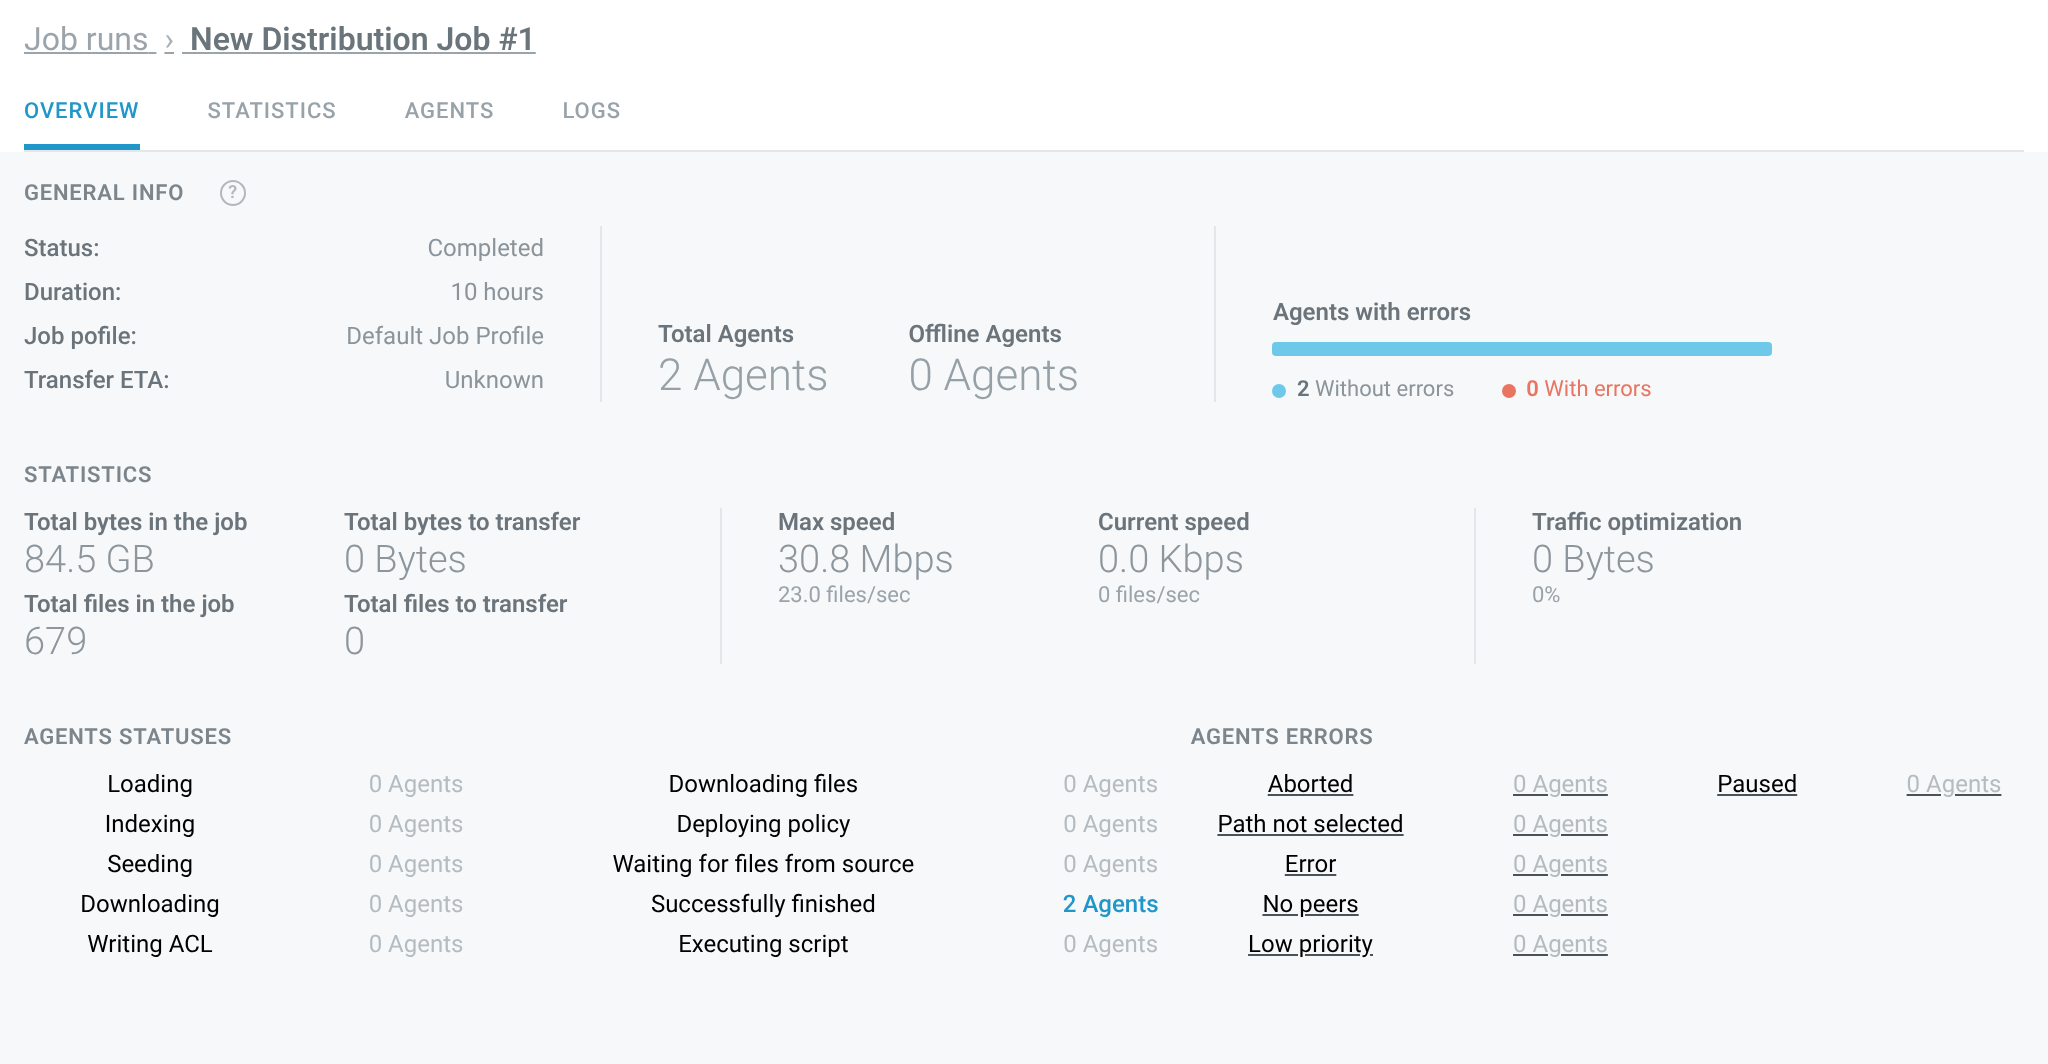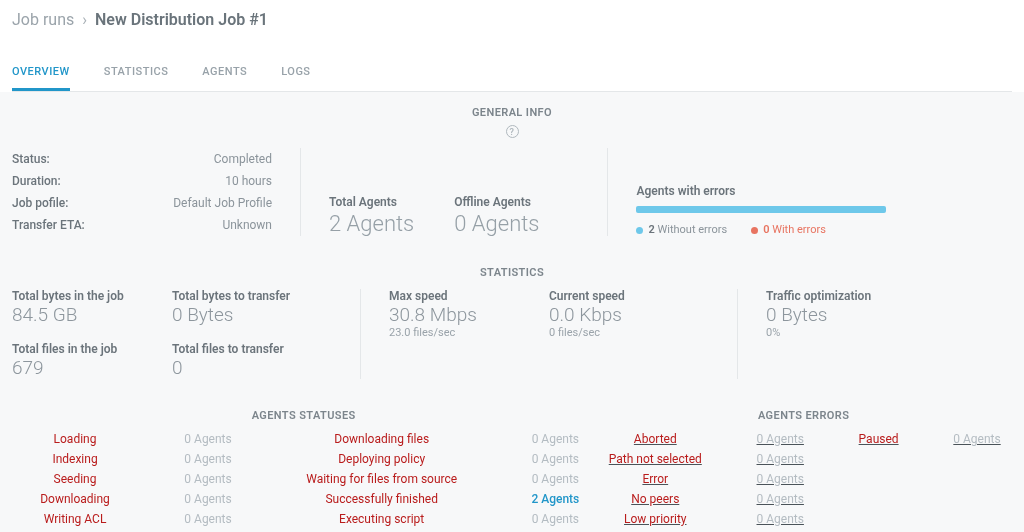--- a/index.html
+++ b/index.html
@@ -4,33 +4,33 @@
   <style>
     * { margin: 0; padding: 0; box-sizing: border-box; }
     body {
       font-family: -apple-system, BlinkMacSystemFont, "Segoe UI", Roboto, Arial, sans-serif;
       background: #f7f8f9;
       color: #4a5359;
       font-size: 13px;
     }
     .page { width: 1024px; }
     .header { padding: 10px 12px 0; background: #fff; }
-    .breadcrumb { font-size: 16px; color: #9ba4ab; margin-bottom: 28px; }
+    .breadcrumb { font-size: 16px; color: #9ba4ab; margin-bottom: 12px; text-decoration: underline; }
     .breadcrumb .current { font-weight: 600; color: #6a747b; }
     .chev { margin: 0 4px; color: #a9b1b7; }
     .tabs { display: flex; gap: 34px; border-bottom: 1px solid #e4e7e9; }
     .tab {
       font-size: 11px; letter-spacing: 0.5px; color: #98a2a9;
       padding: 8px 0 10px; cursor: pointer; font-weight: 500;
     }
     .tab.active { color: #2196c9; border-bottom: 3px solid #2196c9; }
     .content { padding: 14px 12px; }
     .section-title {
       font-size: 11px; color: #7c858c; letter-spacing: 0.4px;
-      font-weight: 600; margin-bottom: 10px; display: flex; align-items: center; gap: 6px; flex-direction: column;
+      font-weight: 600; margin-bottom: 10px; display: flex; align-items: center; gap: 18px;
     }
     .help-icon {
       display: inline-flex; width: 13px; height: 13px; border: 1px solid #b0b8be;
       border-radius: 50%; font-size: 9px; color: #b0b8be;
       align-items: center; justify-content: center;
     }
     
     .gen-row { display: flex; align-items: flex-end; }
     .kv-col { width: 260px; }
     .kv { display: flex; justify-content: space-between; font-size: 12px; padding: 4px 0; }
@@ -46,35 +46,35 @@
     .legend { display: flex; gap: 24px; font-size: 11px; color: #8b949b; align-items: center; }
     .dot { display: inline-block; width: 7px; height: 7px; border-radius: 50%; margin-right: 5px; vertical-align: middle; }
     .dot.blue { background: #6ec8ea; }
     .dot.red { background: #e87461; }
     .legend .num { font-weight: 600; color: #6b747b; }
     .legend .red-txt .num { color: #e87461; }
     .legend .red-txt span.lbl { color: #e87461; }
     
     .stats-section { margin-top: 30px; }
     .stats-row { display: flex; }
-    .stats-col { display: flex; flex-direction: column; gap: 16px; }
+    .stats-col { display: flex; flex-direction: column; gap: 4px; }
     .stats-col.a { width: 160px; }
     .stats-col.b { width: 160px; }
     .stats-col.c { width: 160px; }
     .stats-col.d { width: 160px; }
     .stats-col.e { flex: 1; }
     .stat-item .lbl { font-size: 12px; font-weight: 600; color: #6b747b; }
     .stat-item .big { font-size: 19px; font-weight: 300; color: #8d969d; }
     
     .bottom-row { display: flex; margin-top: 30px; text-align: center; }
     .statuses-col { flex: 1.4; }
     .errors-col { flex: 1; }
     .mini-table { display: grid; grid-template-columns: auto 80px auto 80px; row-gap: 6px; column-gap: 30px; font-size: 12px; }
     .errors-col .mini-table { grid-template-columns: auto 70px auto 70px; text-decoration: underline; }
-    .mini-table .k { color: #b91c1c; }
+    .mini-table .k { color: #000000; }
     .mini-table .v { color: #b4bcc2; }
     .mini-table .v.hl { color: #2196c9; font-weight: 500; }
   </style>
 </head>
 <body>
 
 <div class="page">
   <div class="header">
     <div class="breadcrumb">
       <span>Job runs</span>

